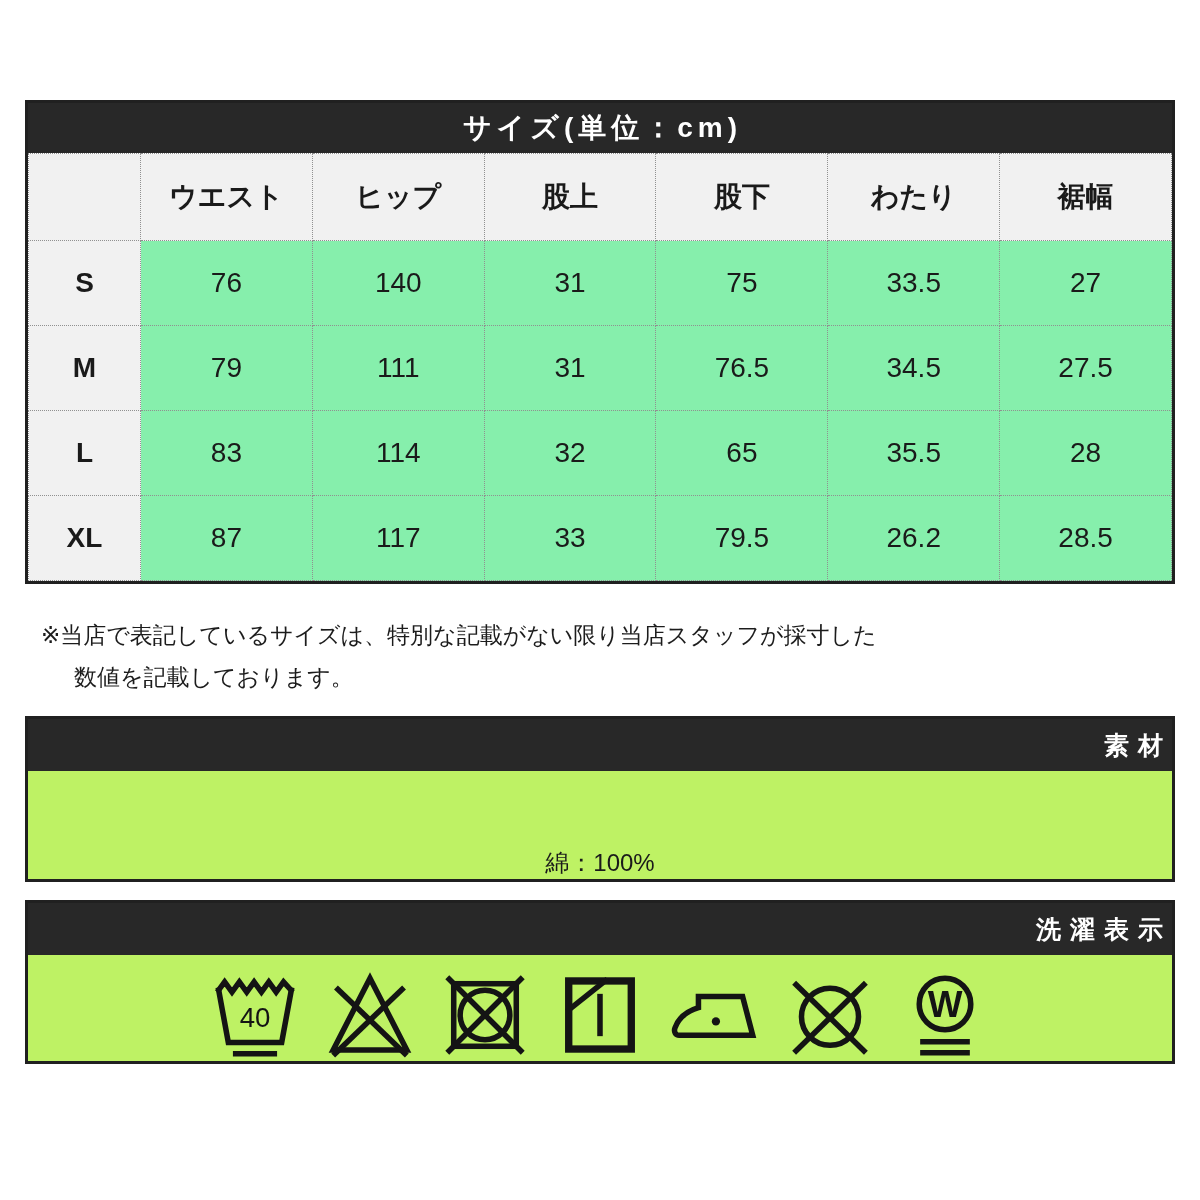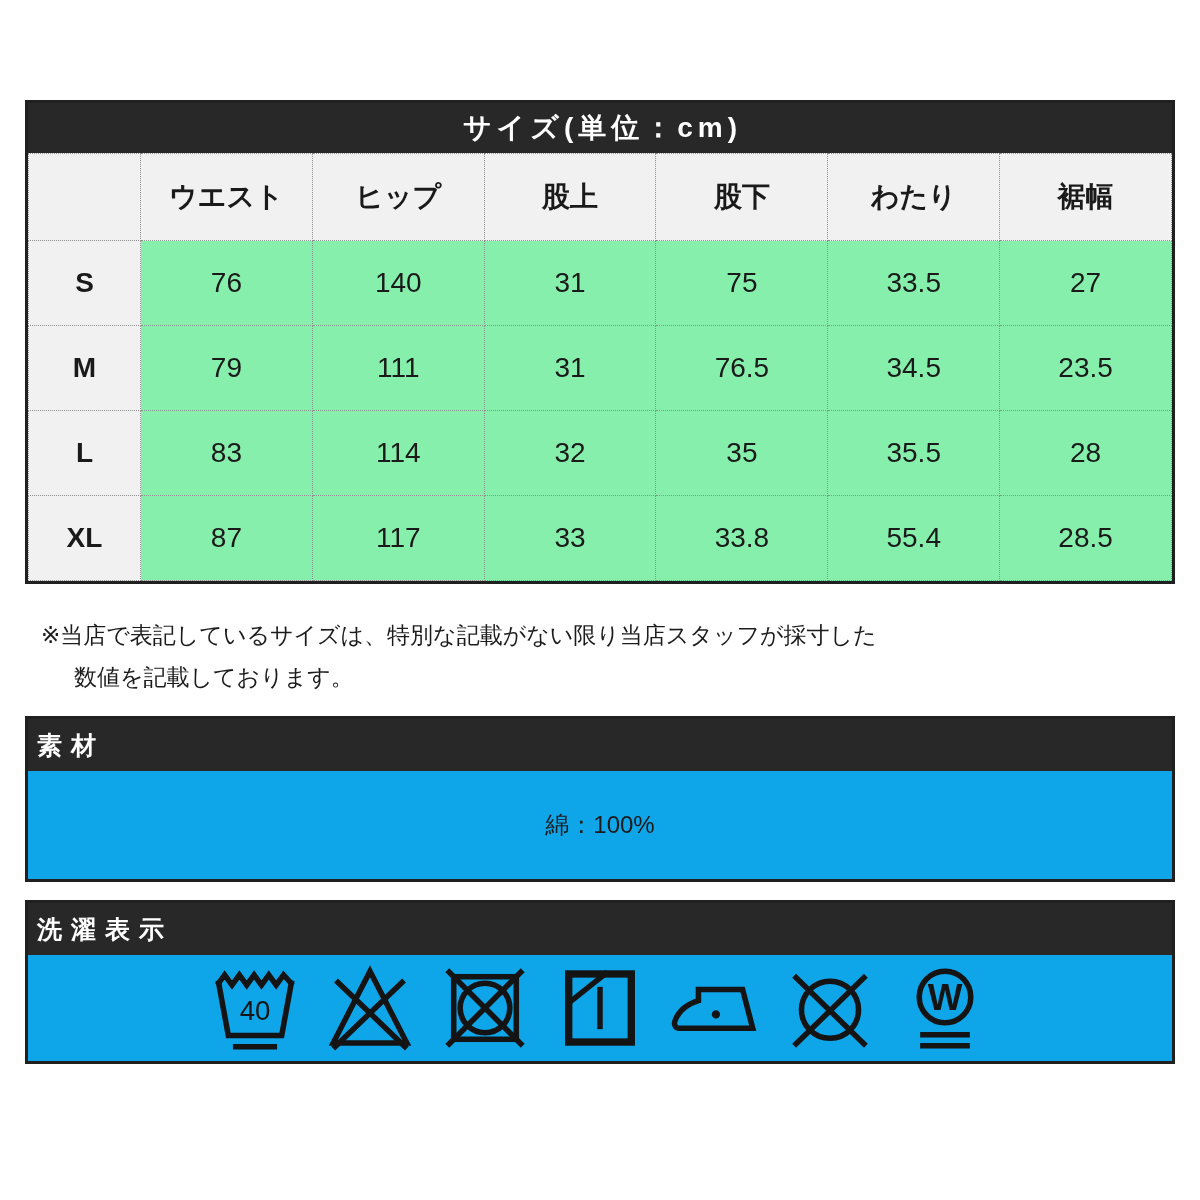--- a/index.html
+++ b/index.html
@@ -42,27 +42,27 @@
   .notes { margin-top: 30px; font-size: 23px; color: #1c1c1c; }
   .note { margin: 0 0 14px 16px; }
   .note-line { line-height: 42px; margin-left: 33px; white-space: nowrap; }
   .note-line:first-child { margin-left: 0; }
 
   
   .section-box { border: 3px solid #202020; margin-top: 18px; }
   .section-bar {
     background: #282828; color: #ffffff;
     height: 52px; line-height: 52px;
-    text-align: left; font-weight: bold;
+    text-align: right; font-weight: bold;
     font-size: 25px; letter-spacing: 9px; padding-left: 9px;
     box-sizing: border-box;
   }
   .section-body {
-    background: #0ea5e9;
-    display: flex; align-items: center; justify-content: center;
+    background: #bef264;
+    display: flex; align-items: flex-end; justify-content: center;
   }
   .material-body { height: 108px; font-size: 24px; }
   .laundry-body { height: 106px; gap: 23px; }
 
   .laundry-icon { width: 92px; height: 92px; display: block; }
   .laundry-icon .ln { stroke: #141414; stroke-width: 6; fill: none; }
   .laundry-icon .thick { stroke-width: 8; }
   .laundry-icon text { fill: #141414; font-family: "Liberation Sans", "DejaVu Sans", sans-serif; }
 </style>
 </head>
@@ -103,38 +103,38 @@
           <td>33.5</td>
           <td>27</td>
         </tr>
         <tr>
           <th>M</th>
           <td>79</td>
           <td>111</td>
           <td>31</td>
           <td>76.5</td>
           <td>34.5</td>
-          <td>23.5</td>
+          <td>27.5</td>
         </tr>
         <tr>
           <th>L</th>
           <td>83</td>
           <td>114</td>
           <td>32</td>
-          <td>35</td>
+          <td>65</td>
           <td>35.5</td>
           <td>28</td>
         </tr>
         <tr>
           <th>XL</th>
           <td>87</td>
           <td>117</td>
           <td>33</td>
-          <td>33.8</td>
-          <td>55.4</td>
+          <td>79.5</td>
+          <td>26.2</td>
           <td>28.5</td>
         </tr>
       </tbody>
     </table>
   </div>
 
   <div class="notes">
     <div class="note">
       <div class="note-line">※当店で表記しているサイズは、特別な記載がない限り当店スタッフが採寸した</div>
       <div class="note-line">数値を記載しております。</div>

